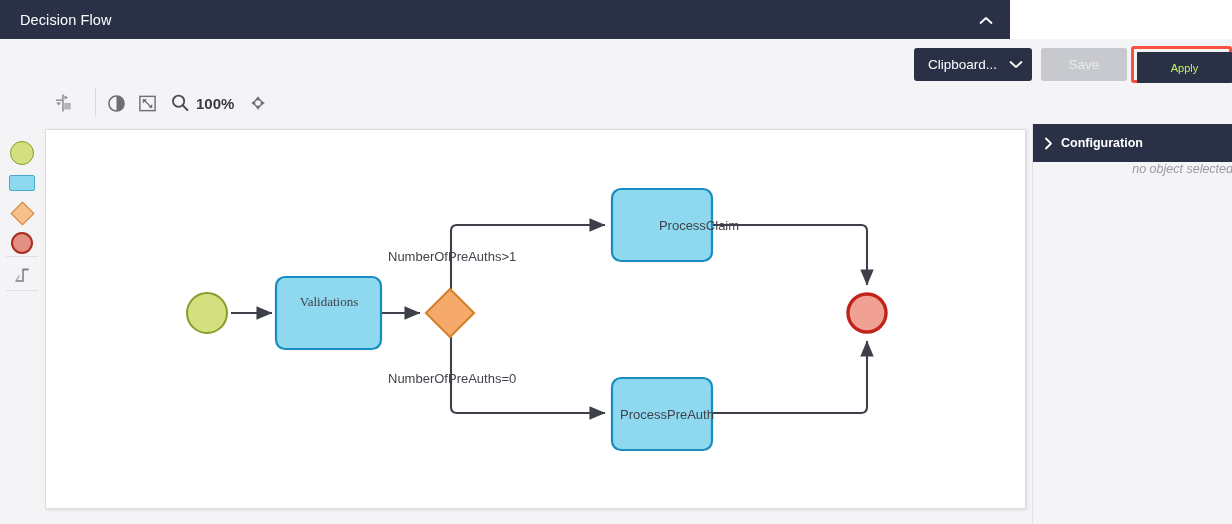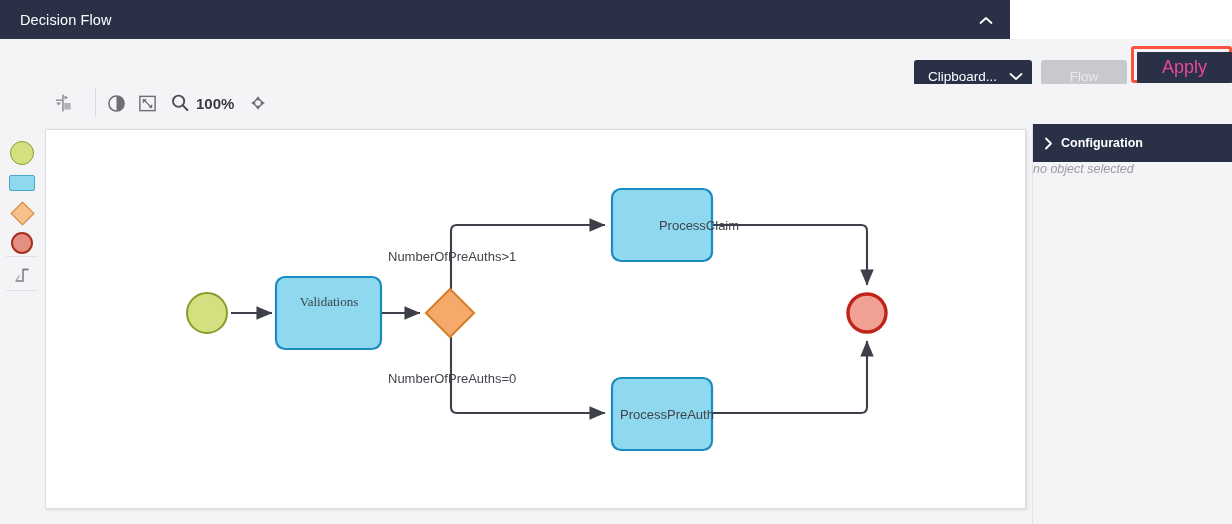--- a/index.html
+++ b/index.html
@@ -40,21 +40,20 @@
     background: #f4f4f6;
   }
   .btn {
     position: absolute;
     border: none;
     font-family: "Liberation Sans", sans-serif;
     font-size: 13.5px;
     border-radius: 3px;
     cursor: pointer;
     padding: 0;
-    margin-top: 12px;
   }
   .btn-clipboard {
     left: 914px; top: 48px;
     width: 118px; height: 33px;
     background: #2a3046; color: #ffffff;
     display: flex; align-items: center;
   }
   .btn-clipboard .lbl { margin-left: 14px; }
   .btn-clipboard .chev { margin-left: 12px; display: flex; }
   .btn-save {
@@ -67,24 +66,24 @@
     position: absolute;
     left: 1131px; top: 46px;
     width: 101px; height: 37px;
     border: 3px solid #f9533f;
     border-radius: 3px;
     box-sizing: border-box;
   }
   .btn-apply {
     position: absolute; left: 3px; top: 3px;
     width: 95px; height: 31px;
-    background: #2a3046; color: #ec4899;
+    background: #2a3046; color: #bef264;
     border: none; border-radius: 1px;
     font-family: "Liberation Sans", sans-serif;
-    font-size: 18px;
+    font-size: 11px;
     cursor: pointer;
   }
 
   
   .kbd-shortcuts {
     position: absolute;
     left: 1120px; top: 94px;
     height: 22px;
     padding: 0 9px;
     background: #ebebee;
@@ -210,21 +209,21 @@
     cursor: pointer;
   }
   .config-header .chev { margin-left: 11px; display: flex; }
   .config-header .ttl {
     color: #ffffff; font-size: 12.5px; font-weight: bold;
     margin-left: 8px;
   }
   .config-empty {
     position: absolute; left: 0; top: 38px;
     width: 200px;
-    text-align: left;
+    text-align: right;
     font-size: 12.5px;
     font-style: italic;
     color: #9a9aa2;
   }
 </style>
 </head>
 <body>
 
 <div class="titlebar">
   <div class="titlebar-text">Decision Flow</div>
@@ -239,21 +238,21 @@
 
 <button class="btn btn-clipboard">
   <span class="lbl">Clipboard...</span>
   <span class="chev">
     <svg width="14" height="9" viewBox="0 0 14 9">
       <path d="M1.5 2 L7 7 L12.5 2" fill="none" stroke="#ffffff" stroke-width="1.7" stroke-linecap="round" stroke-linejoin="round"></path>
     </svg>
   </span>
 </button>
 
-<button class="btn btn-save">Flow</button>
+<button class="btn btn-save">Save</button>
 
 <div class="btn-apply-wrap">
   <button class="btn-apply">Apply</button>
 </div>
 
 <div class="kbd-shortcuts">Keyboard Shortcuts</div>
 
 <div class="toolbar"></div>
 
 <div class="tb-item" style="left:48px; width:30px;">

